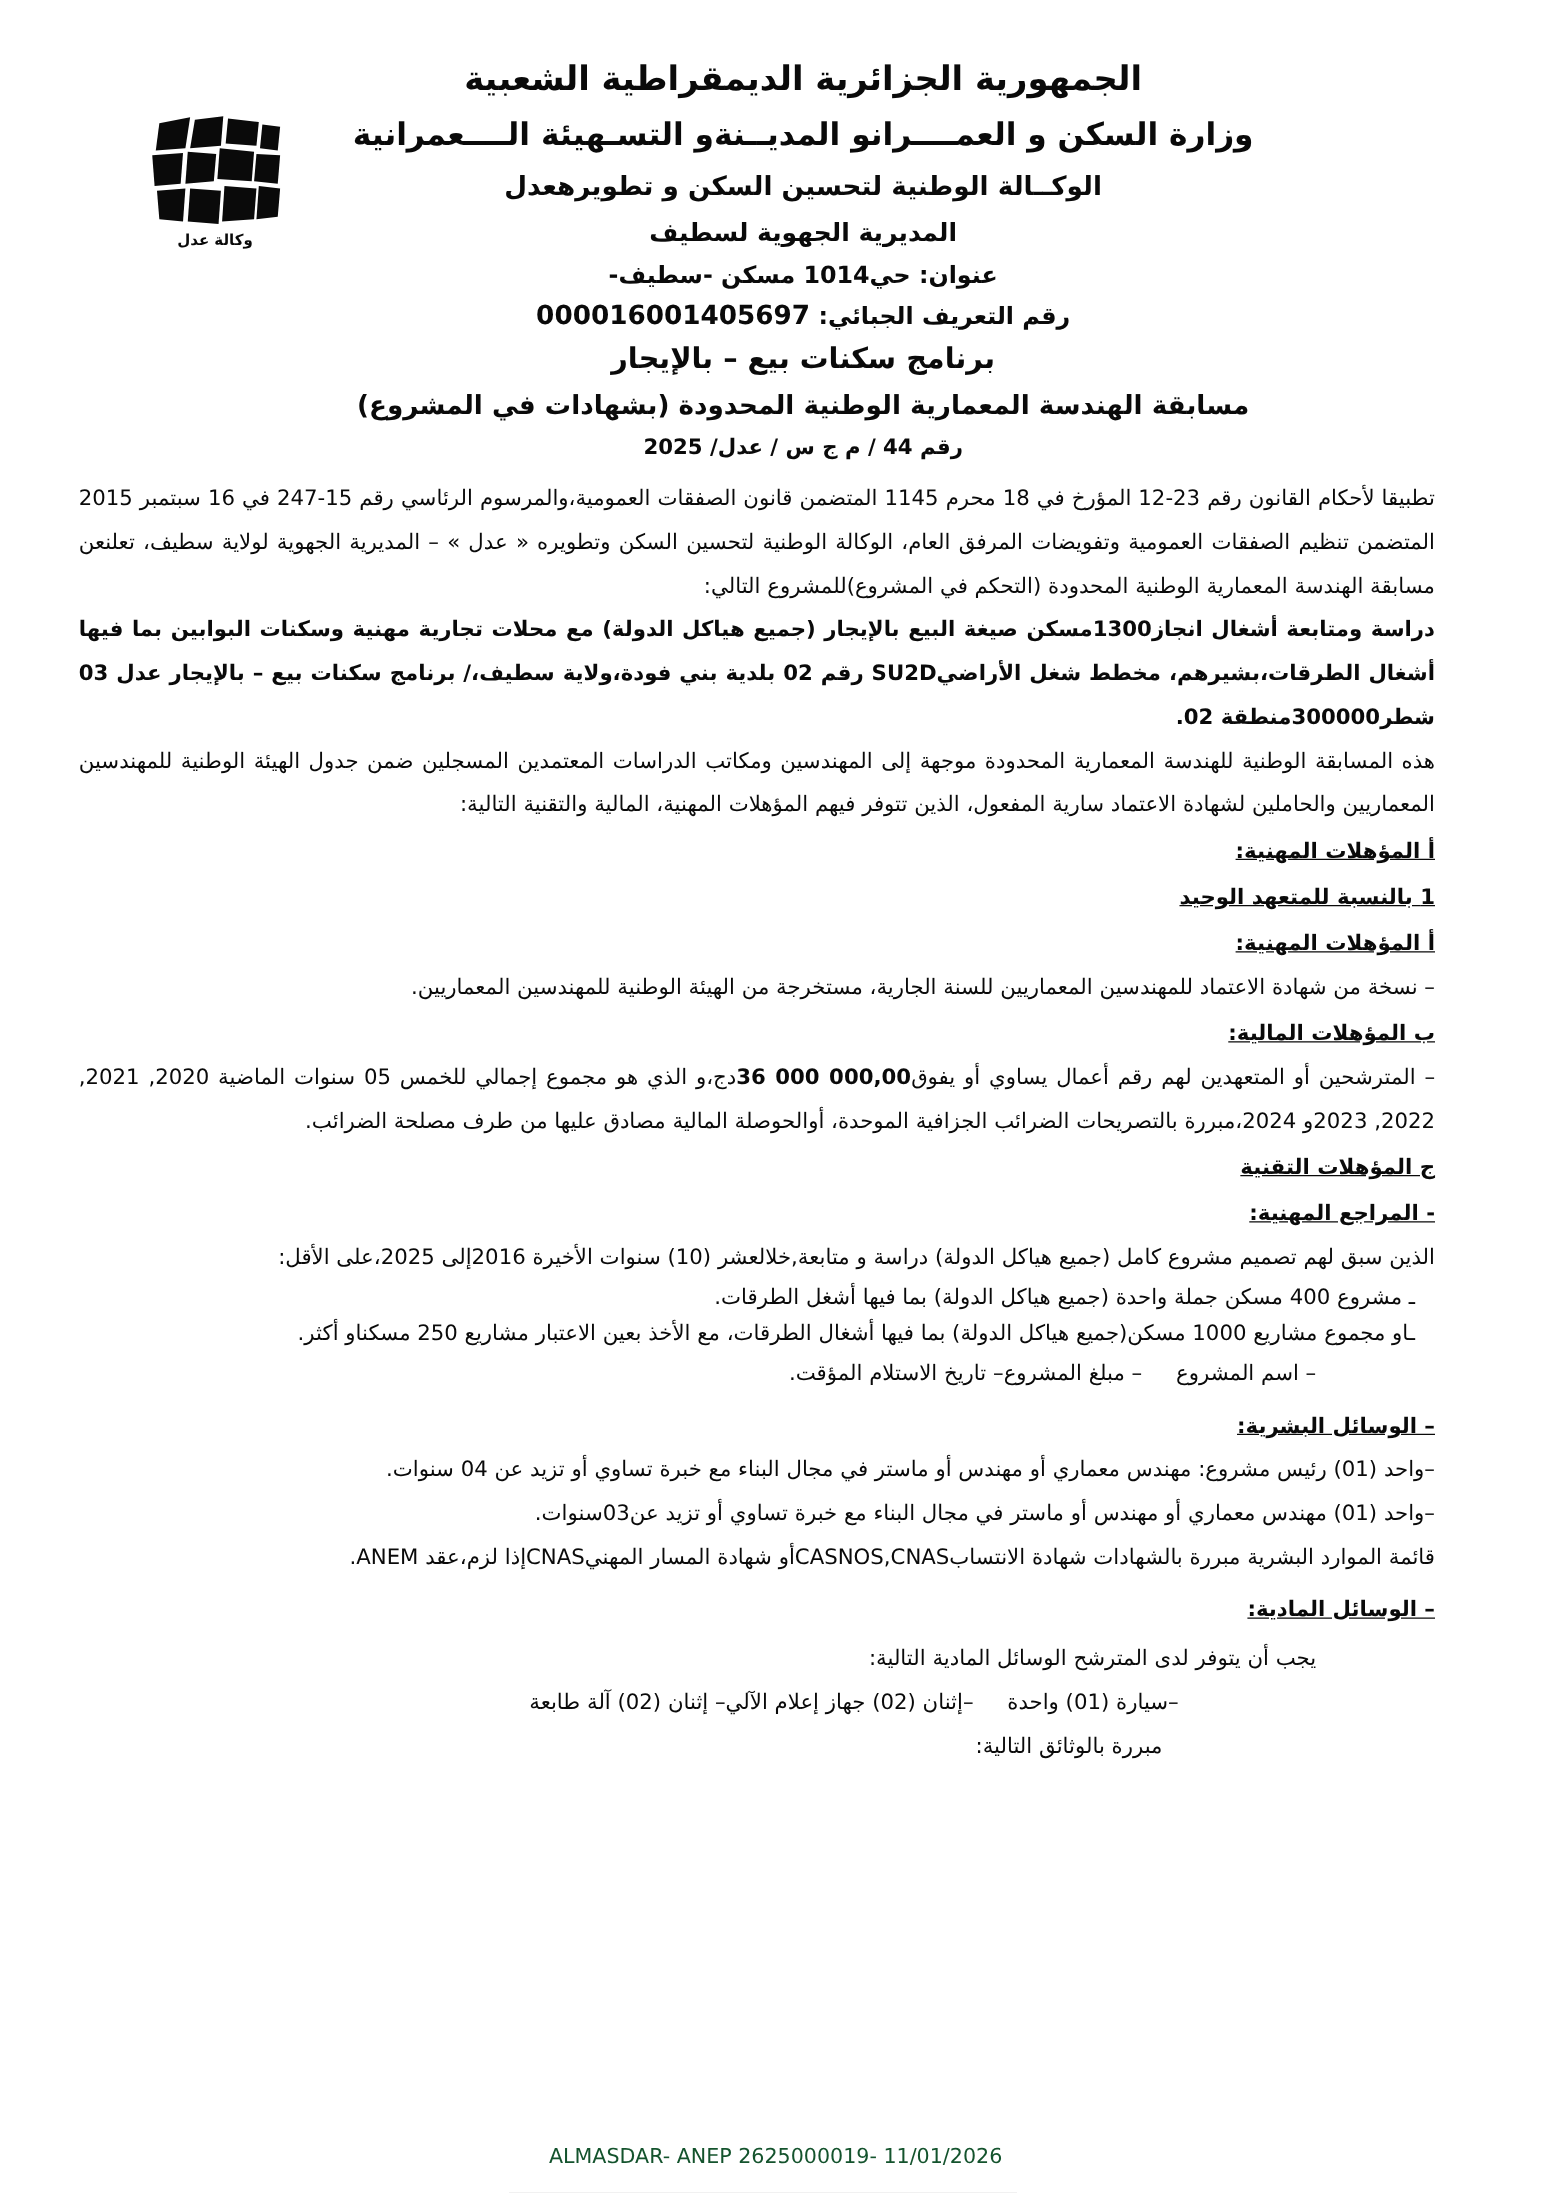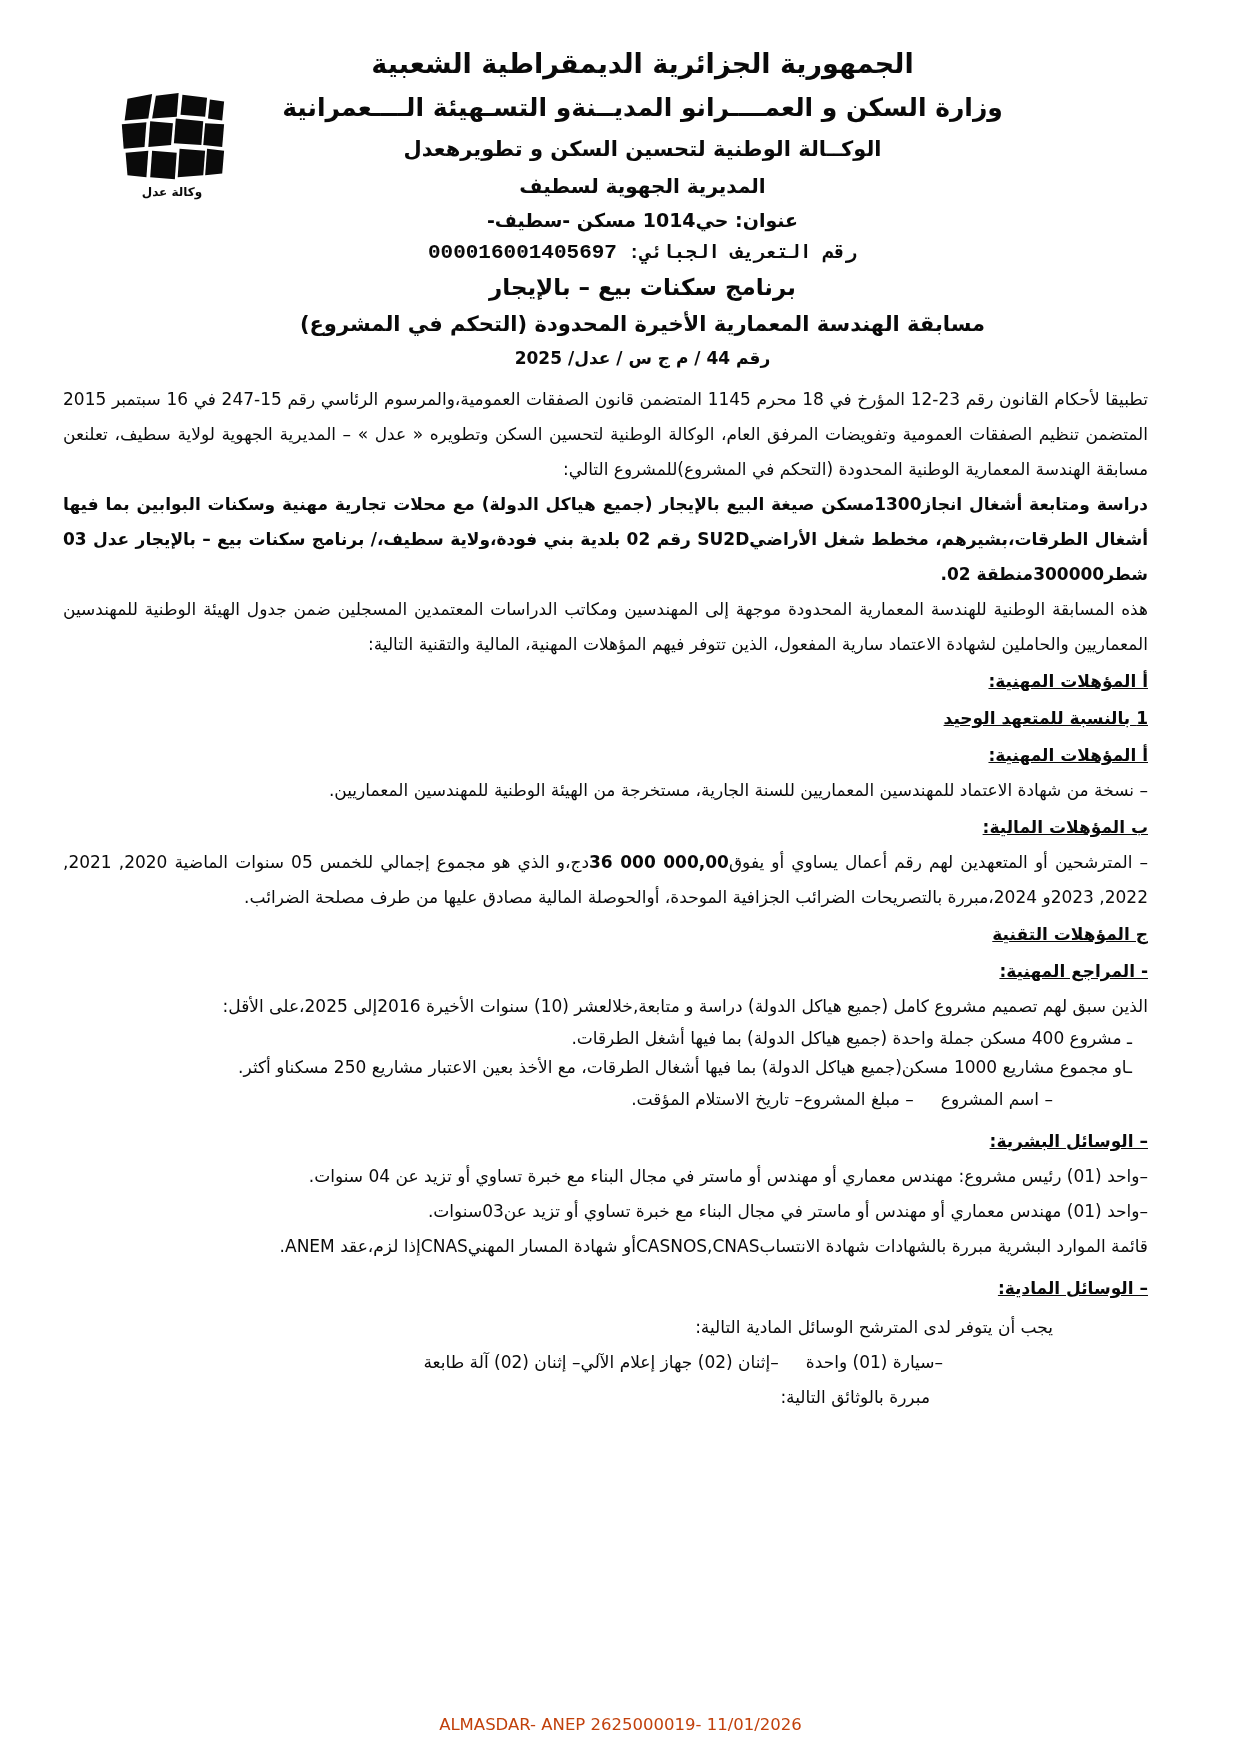--- a/index.html
+++ b/index.html
@@ -17,21 +17,21 @@
   .logo { position:absolute; top:92px; left:112px; width:120px; text-align:center; }
   .logo svg { display:block; margin:0 auto; width:106px; height:90px; }
   .logo-caption { margin-top:3px; font-size:12px; font-weight:bold; white-space:nowrap; }
   
   .hdr { text-align:center; font-weight:bold;padding-left:44px; }
   .h-republic    { padding-top:48px; font-size:27px; }
   .h-ministry    { margin-top:14px;  font-size:25px; }
   .h-agency      { margin-top:15px;  font-size:21px; }
   .h-directorate { margin-top:13px;  font-size:20px; }
   .h-address     { margin-top:11px;  font-size:19px; }
-  .h-tax         { margin-top:9px;   font-size:19px;font-family:Liberation Mono, monospace; }
+  .h-tax         { margin-top:9px;   font-size:19px; }
   .h-tax .num    { font-size:21px; letter-spacing:1px; }
   .h-program     { margin-top:10px;  font-size:23px; }
   .h-competition { margin-top:12px;  font-size:21px; }
   .h-reference   { margin-top:12px;  font-size:17px; }
   
   .content {
     margin:14px 93px 0 63px;
     font-size:17px;
     line-height:35px;
     text-align:right;
@@ -47,21 +47,21 @@
   .indent-2 { padding-right:70px; }
   .indent-3 { padding-right:205px; }
   .indent-4 { padding-right:218px; }
   .amount  { direction:ltr; unicode-bidi:embed; font-weight:bold; }
   
   .footer {
     position:absolute; bottom:20px; left:0; right:0;
     text-align:center;
     direction:ltr;
     font-size:16.5px;
-    color:#c2410c;
+    color:#14532d;
   }
 </style>
 </head>
 <body>
 
 <div class="page">
 
   <div class="logo">
     <svg viewBox="0 0 110 95" aria-hidden="true">
       <g fill="#0a0a0a">
@@ -85,21 +85,21 @@
   <div class="hdr h-republic">الجمهورية الجزائرية الديمقراطية الشعبية</div>
   <div class="hdr h-ministry">وزارة السكن و العمــــرانو المديــنةو التسـهيئة الــــعمرانية</div>
   <div class="hdr h-agency">الوكــالة الوطنية لتحسين السكن و تطويرهعدل</div>
   <div class="hdr h-directorate">المديرية الجهوية لسطيف</div>
   <div class="hdr h-address">عنوان: حي1014 مسكن -سطيف-</div>
   <div class="hdr h-tax">
     <span>رقم التعريف الجبائي:</span>
     <span class="num">000016001405697</span>
   </div>
   <div class="hdr h-program">برنامج سكنات بيع – بالإيجار</div>
-  <div class="hdr h-competition">مسابقة الهندسة المعمارية الأخيرة المحدودة (التحكم في المشروع)</div>
+  <div class="hdr h-competition">مسابقة الهندسة المعمارية الوطنية المحدودة (بشهادات في المشروع)</div>
   <div class="hdr h-reference">رقم 44 / م ج س / عدل/ 2025</div>
 
   <div class="content">
     <p class="p-just">تطبيقا لأحكام القانون رقم 23-12 المؤرخ في 18 محرم 1145 المتضمن قانون الصفقات العمومية،والمرسوم الرئاسي رقم 15-247 في 16 سبتمبر 2015 المتضمن تنظيم الصفقات العمومية وتفويضات المرفق العام، الوكالة الوطنية لتحسين السكن وتطويره « عدل » – المديرية الجهوية لولاية سطيف، تعلنعن مسابقة الهندسة المعمارية الوطنية المحدودة (التحكم في المشروع)للمشروع التالي:</p>
     <p class="p-just bold">دراسة ومتابعة أشغال انجاز1300مسكن صيغة البيع بالإيجار (جميع هياكل الدولة) مع محلات تجارية مهنية وسكنات البوابين بما فيها أشغال الطرقات،بشيرهم، مخطط شغل الأراضيSU2D رقم 02 بلدية بني فودة،ولاية سطيف،/ برنامج سكنات بيع – بالإيجار عدل 03 شطر300000منطقة 02.</p>
     <p class="p-just">هذه المسابقة الوطنية للهندسة المعمارية المحدودة موجهة إلى المهندسين ومكاتب الدراسات المعتمدين المسجلين ضمن جدول الهيئة الوطنية للمهندسين المعماريين والحاملين لشهادة الاعتماد سارية المفعول، الذين تتوفر فيهم المؤهلات المهنية، المالية والتقنية التالية:</p>
 
     <p class="heading">أ المؤهلات المهنية:</p>
     <p class="heading">1 بالنسبة للمتعهد الوحيد</p>
     <p class="heading">أ المؤهلات المهنية:</p>

